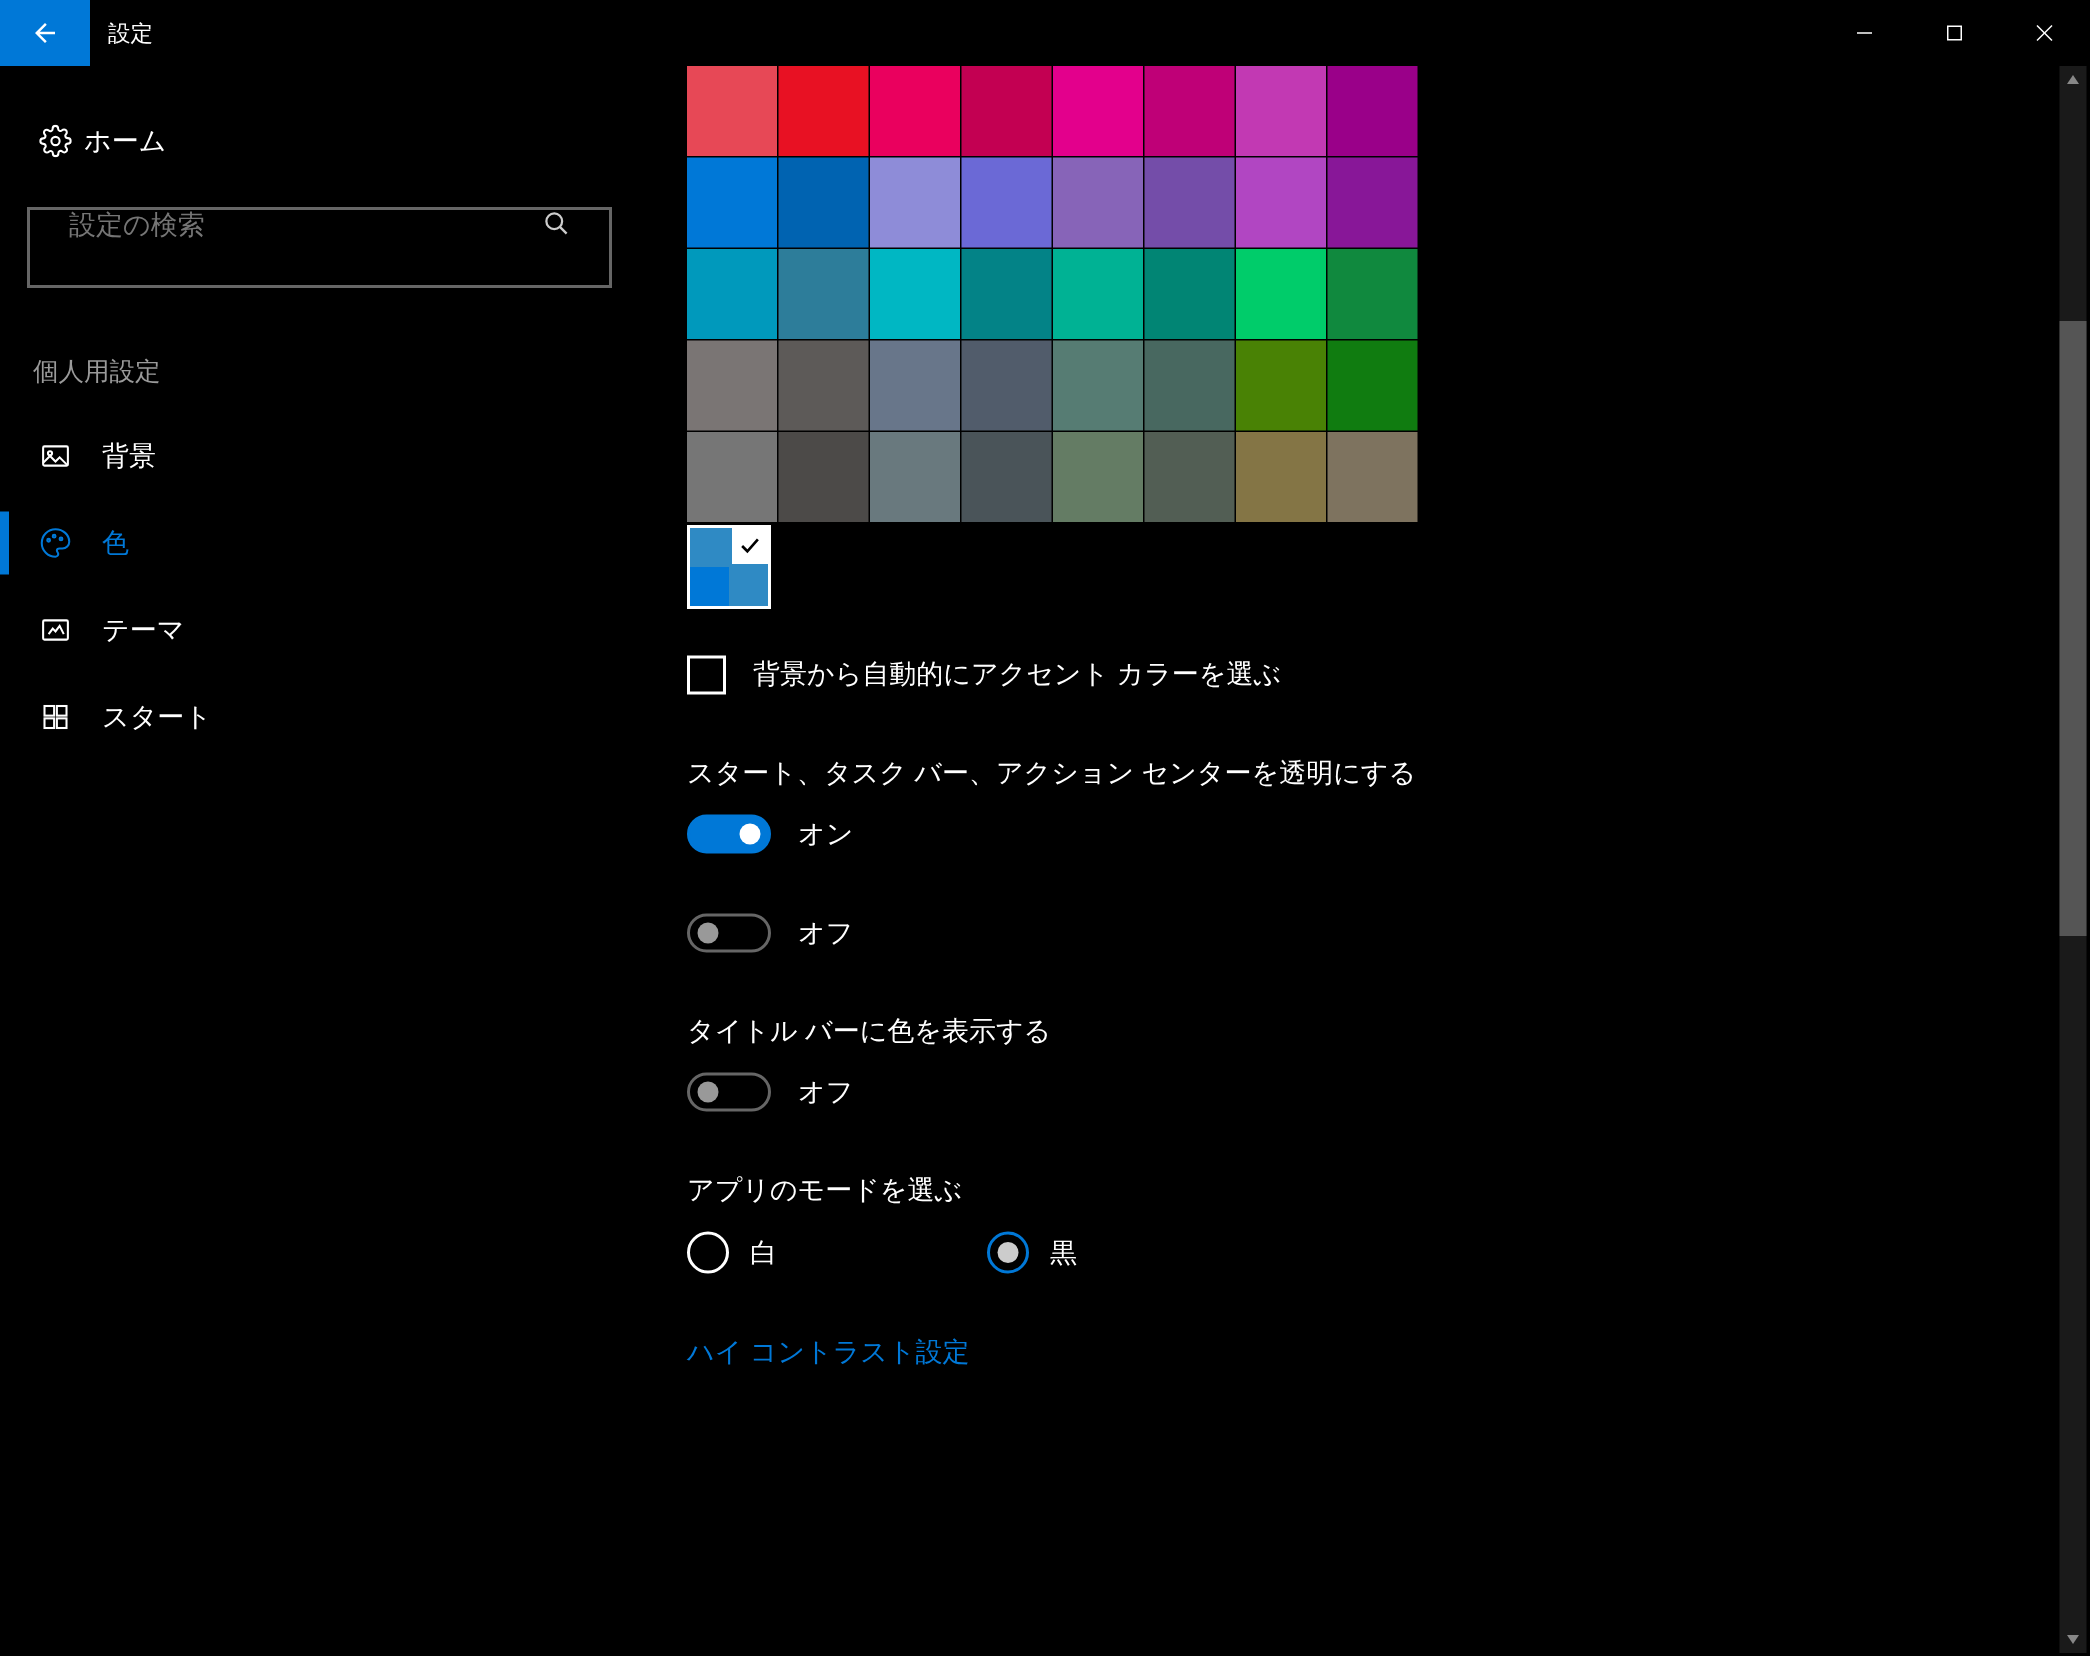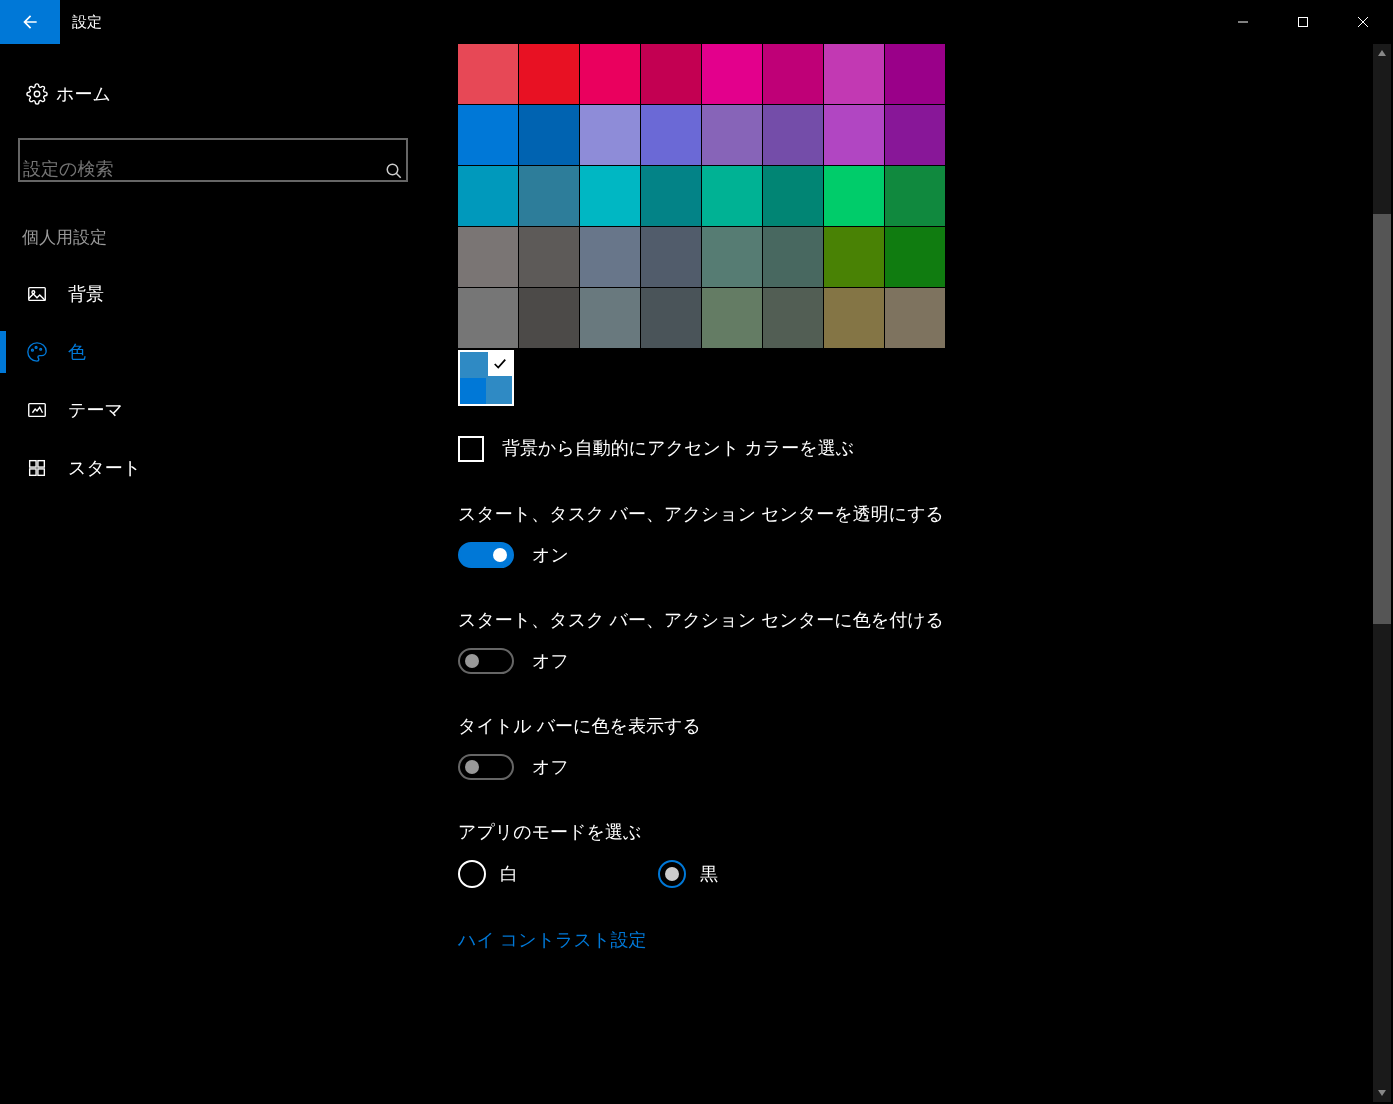--- a/index.html
+++ b/index.html
@@ -12,21 +12,21 @@
 .win-controls { margin-left: auto; display: flex; }
 .win-btn { width: 60px; height: 36px; display: flex; align-items: center; justify-content: center; }
 .win-btn svg { width: 12px; height: 12px; stroke: #fff; fill: none; stroke-width: 1; }
 
 .container { display: flex; height: calc(100% - 44px); }
 
 .sidebar { width: 420px; padding-left: 18px; padding-top: 28px; }
 .home { display: flex; align-items: center; gap: 8px; height: 44px; padding-left: 8px; margin-bottom: 22px; }
 .home-icon { width: 22px; height: 22px; }
 .home-label { font-size: 18px; }
-.search-box { width: 390px; height: 44px; border: 2px solid #666; display: flex; align-items: flex-end; padding: 0 3px; margin-bottom: 44px; }
+.search-box { width: 390px; height: 54px; border: 2px solid #666; display: flex; align-items: flex-start; padding: 0 26px; margin-bottom: 44px; }
 .search-box input { flex: 1; background: transparent; border: none; outline: none; color: #ccc; font-size: 18px; }
 .search-icon { width: 18px; height: 18px; }
 .section-title { font-size: 17px; color: #9a9a9a; padding-left: 4px; margin-bottom: 16px; }
 .nav-item { display: flex; align-items: center; gap: 20px; height: 58px; padding-left: 8px; font-size: 18px; cursor: pointer; position: relative; }
 .nav-item.selected { color: #0078d7; }
 .nav-item.selected::before { content: ""; position: absolute; left: -18px; top: 8px; bottom: 8px; width: 6px; background: #0078d7; }
 .nav-icon { width: 22px; height: 22px; display: flex; align-items: center; justify-content: center; }
 .nav-icon svg { width: 22px; height: 22px; }
 
 .content { flex: 1; padding-top: 0; padding-left: 38px; position: relative; }
@@ -225,21 +225,20 @@
         <div class="setting">
     <div class="setting-title">スタート、タスク バー、アクション センターを透明にする</div>
     <div class="toggle-row">
       <div class="toggle on">
               <div class="knob"></div>
             </div>
       <div class="toggle-label">オン</div>
     </div>
         </div>
         <div class="setting">
-    <div class="setting-title">スタート、タスク バー、アクション センターに色を付ける</div>
     <div class="toggle-row">
       <div class="toggle off">
               <div class="knob"></div>
             </div>
       <div class="toggle-label">オフ</div>
     </div>
         </div>
         <div class="setting">
     <div class="setting-title">タイトル バーに色を表示する</div>
     <div class="toggle-row">

